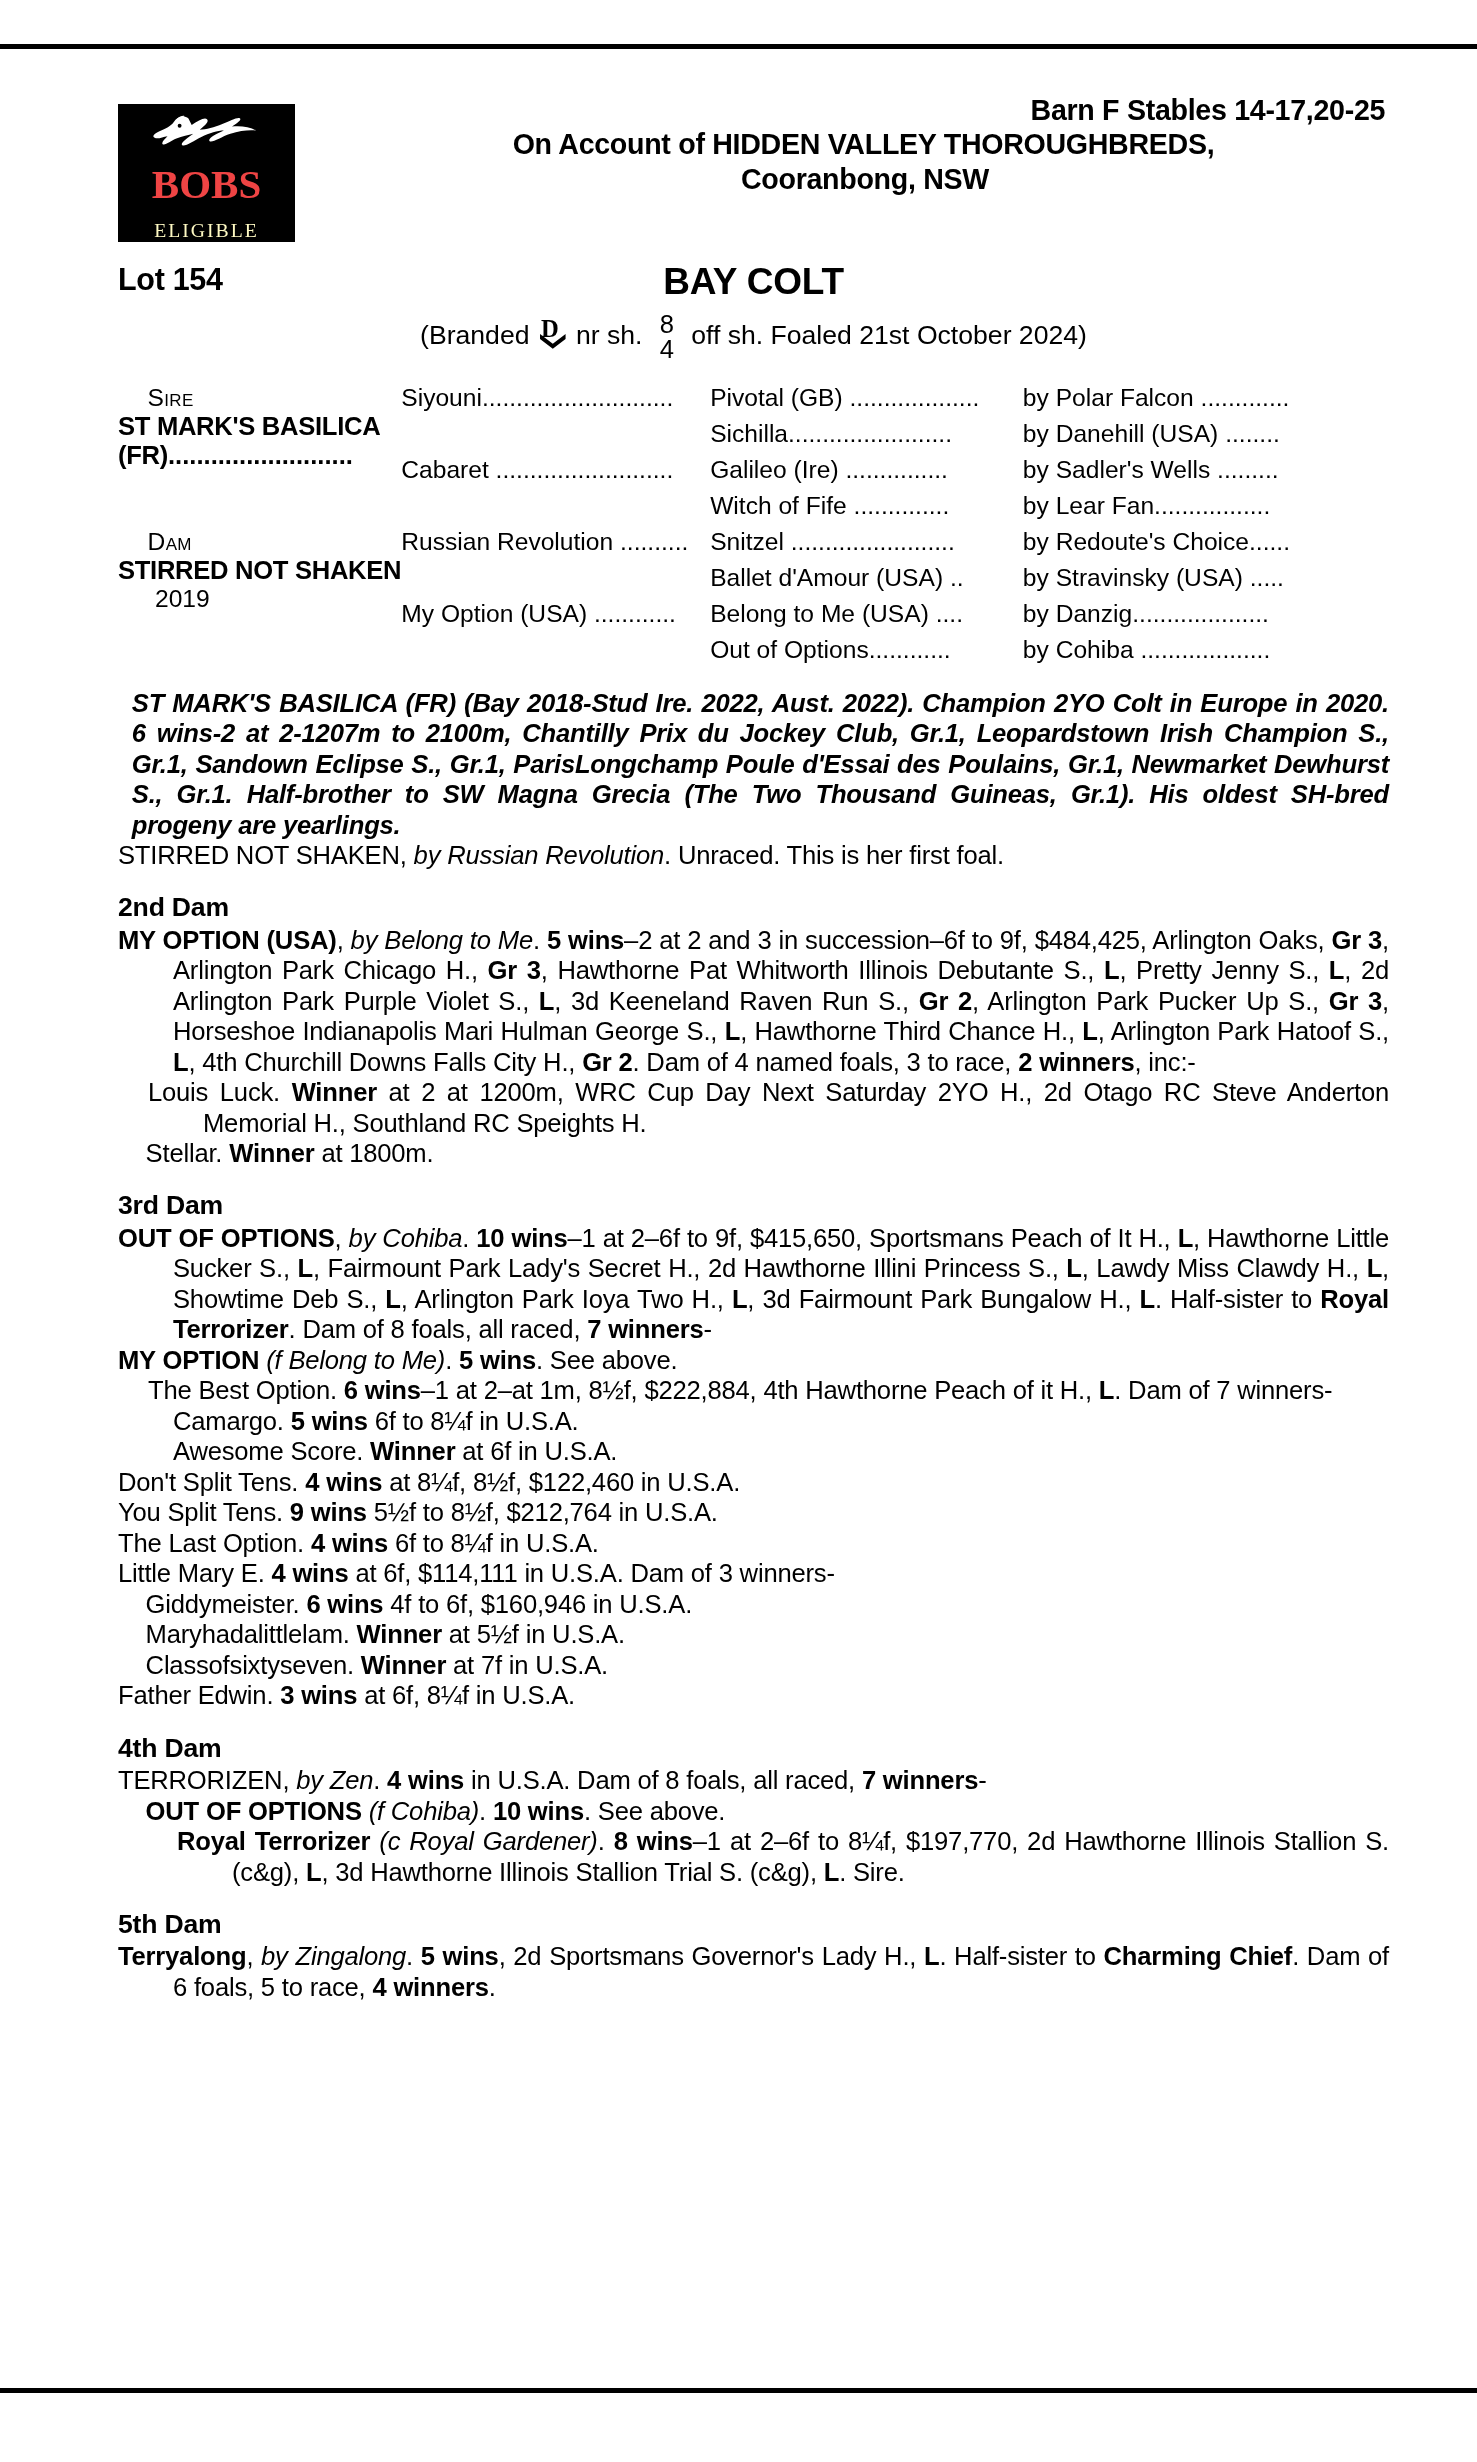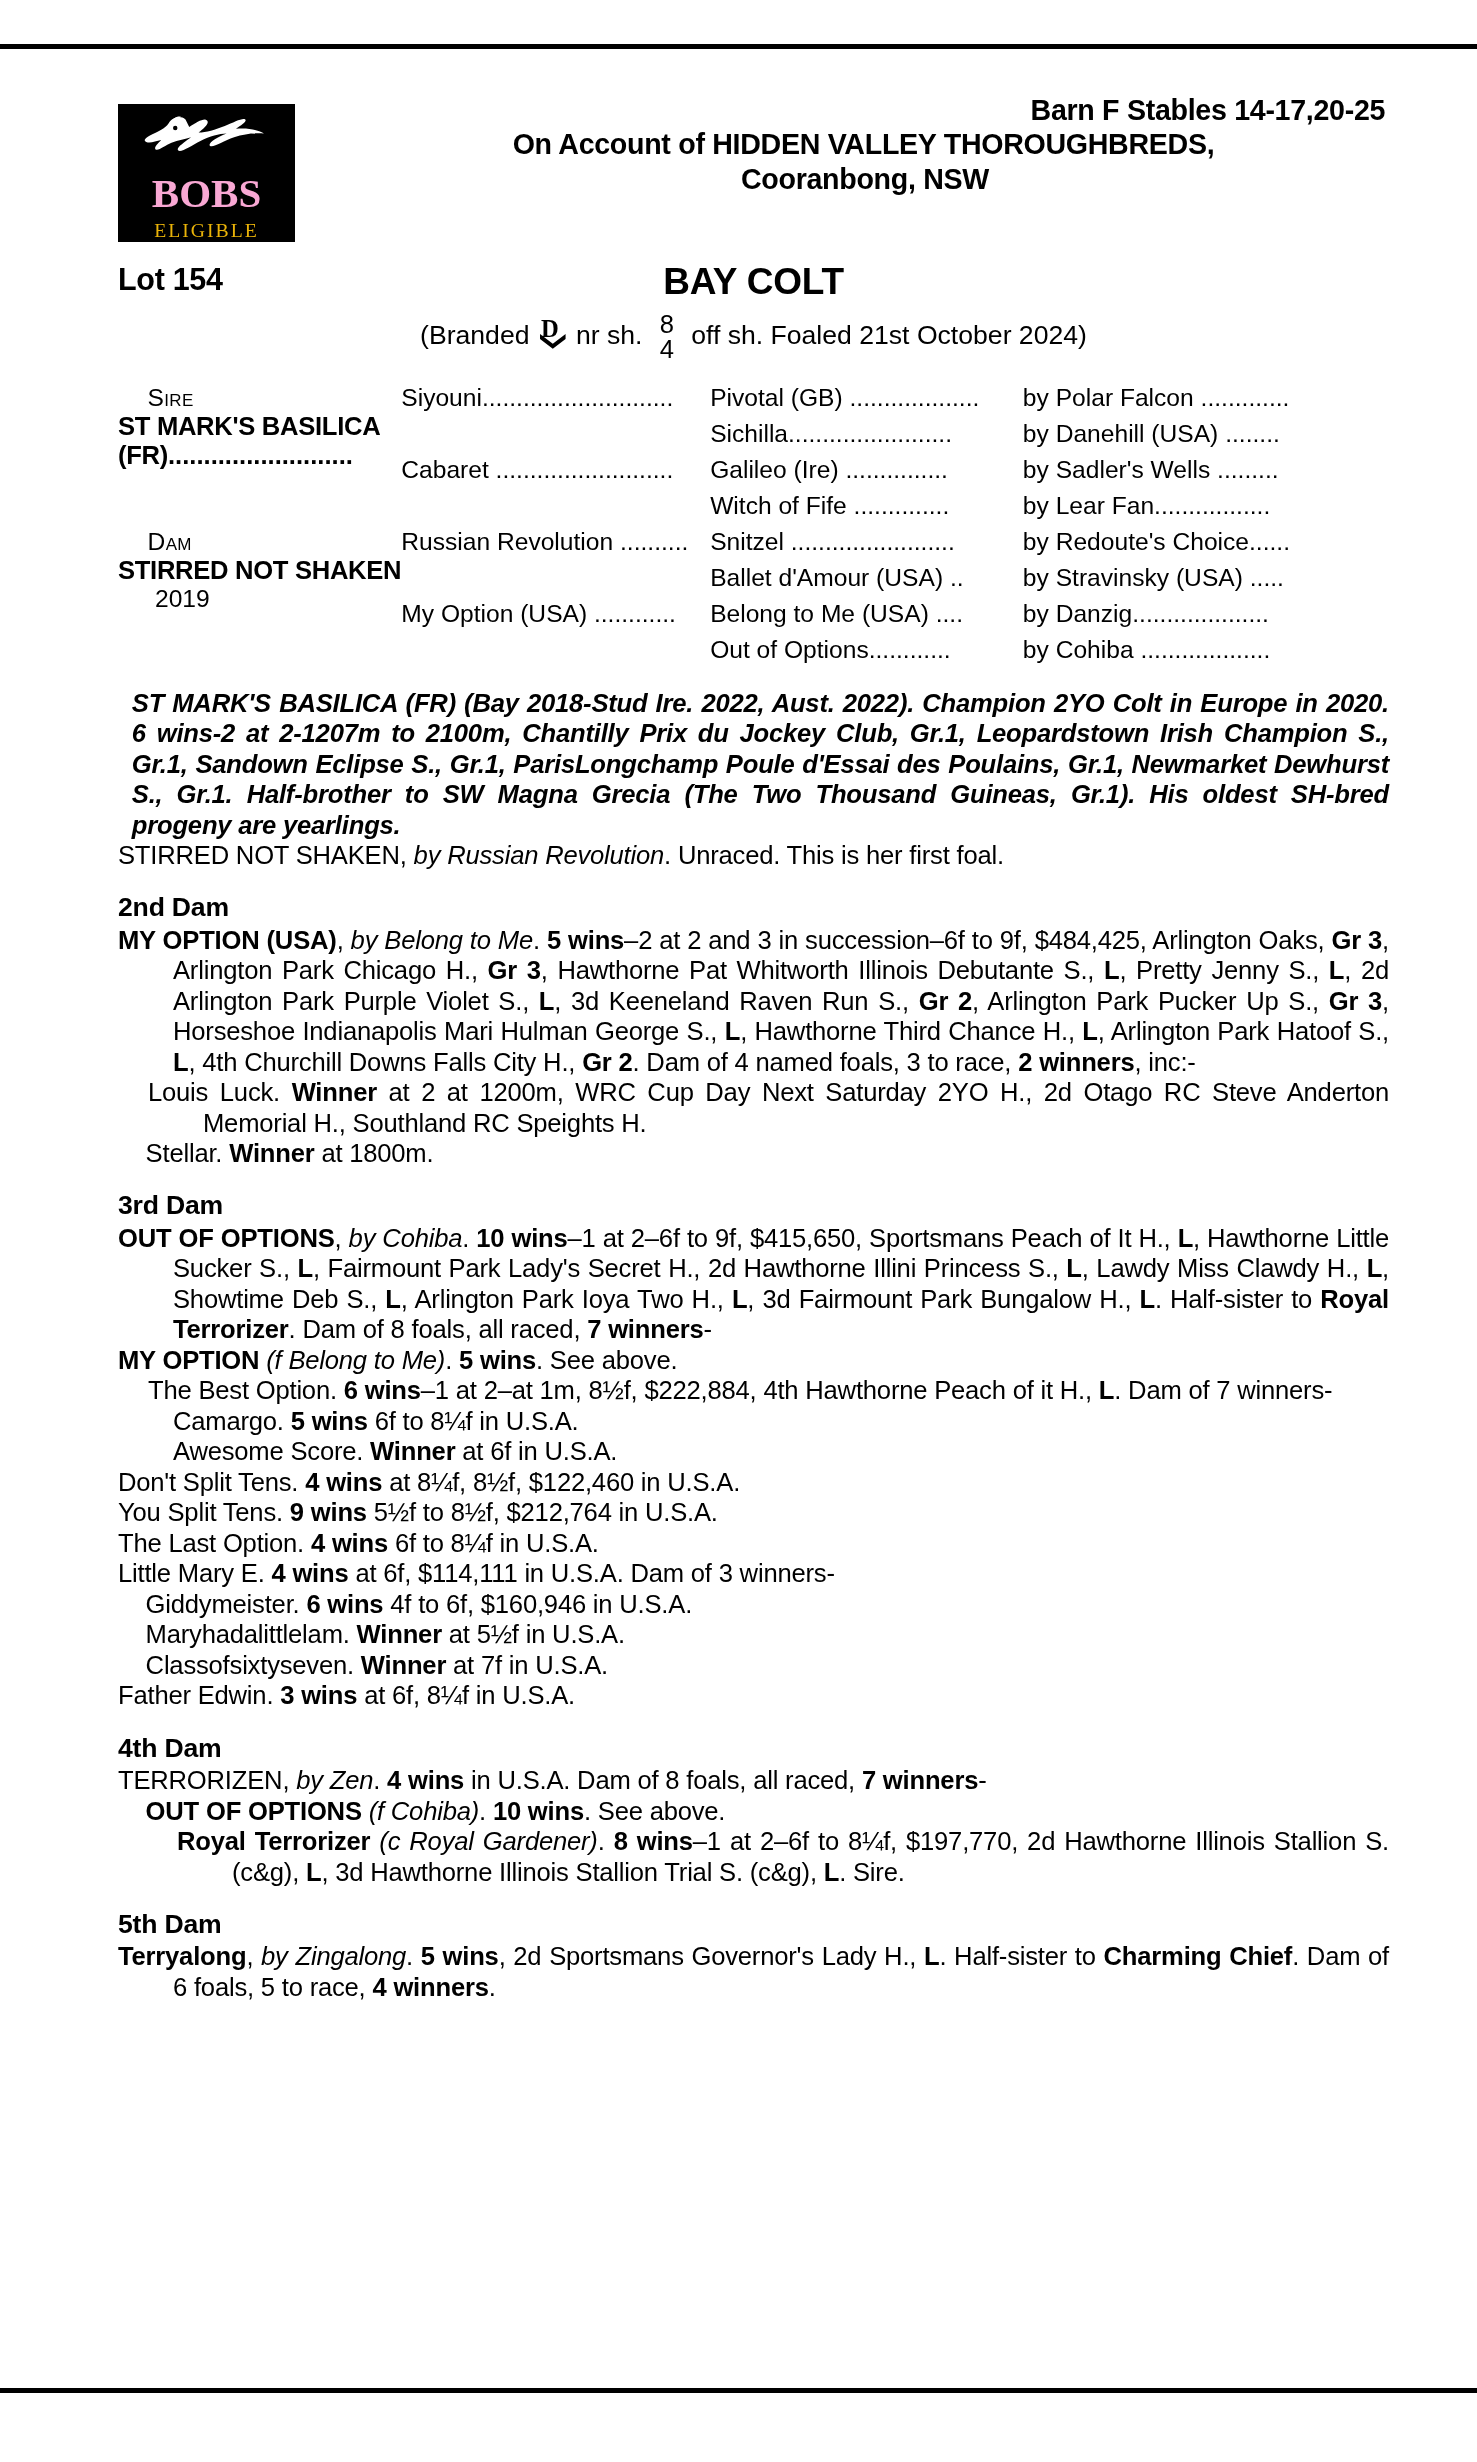--- a/index.html
+++ b/index.html
@@ -43,35 +43,35 @@
     display:flex;
     flex-direction:column;
     align-items:center;
     justify-content:flex-start;
     overflow:hidden;
   }
   .logo-horse{
     width:148px; height:69px; margin-top:7.9px;
   }
   .logo-bobs{
-    color:#f9a8d4;
+    color:#ef4444;
     font-family:"Liberation Serif", serif;
     font-weight:700;
     font-size:41px;
     line-height:37px;
     letter-spacing:0px;
     margin-top:-2px;
   }
   .logo-elig{
-    color:#eab308;
+    color:#fef9c3;
     font-family:"Liberation Serif", serif;
     font-size:19.7px;
     letter-spacing:2px;
     line-height:21.7px;
-    margin-top:8px;
+    margin-top:17px;
   }
 
   .hdr-lines{
     padding-left:177px;
     text-align:center;
   }
   .barn{
     text-align:right;
     font-weight:700;
     font-size:28.6px;

